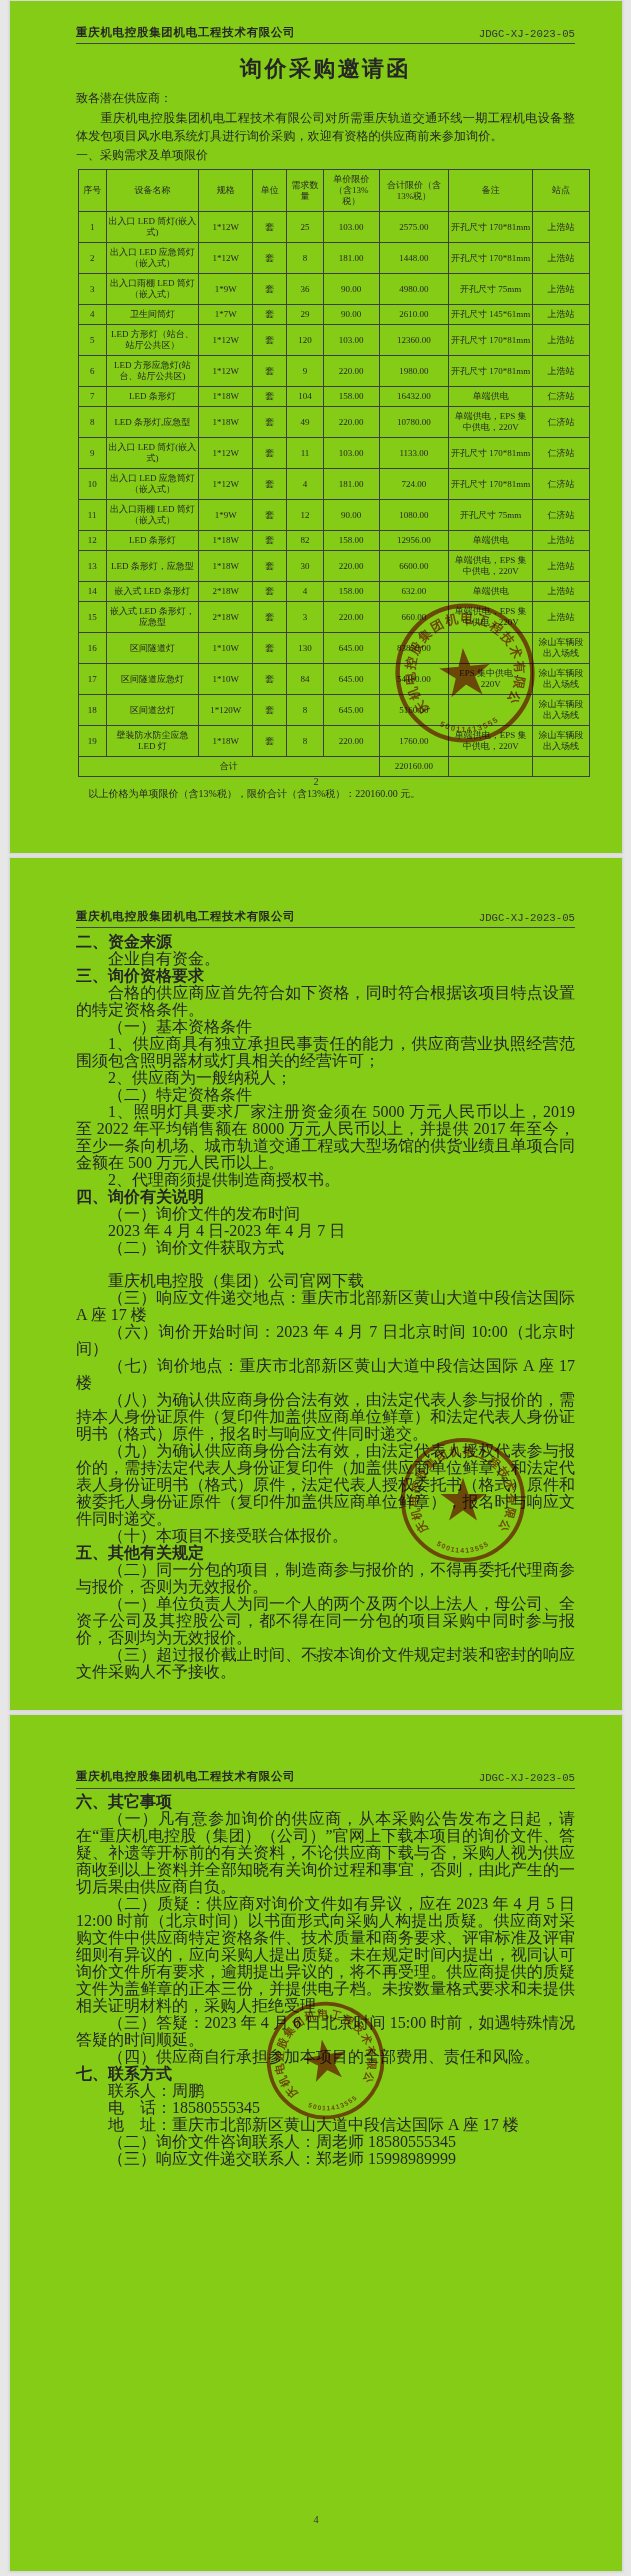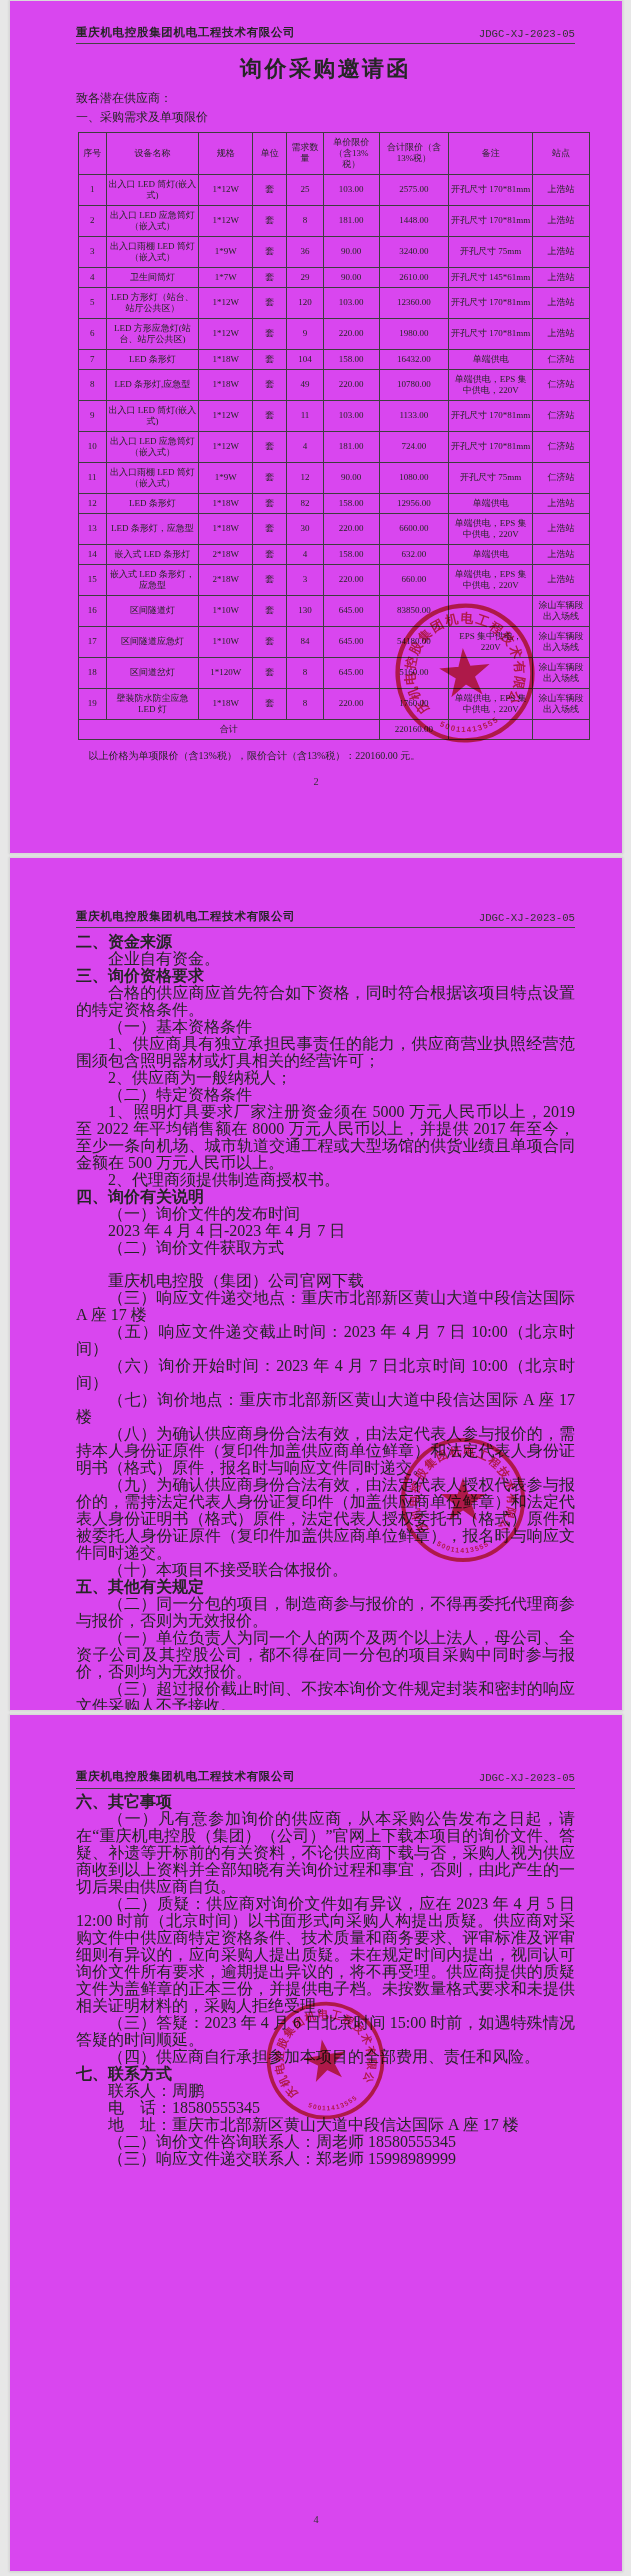--- a/index.html
+++ b/index.html
@@ -4,21 +4,21 @@
 <style>
   html,body { margin:0; padding:0; }
   body {
     width:632px; height:2576px;
     background:#e7e7e7;
     font-family:"Liberation Serif","DejaVu Serif",serif;
     color:#262626;
   }
   .page {
     width:614px; margin:0 auto 3.2px auto;
-    background:#d946ef;
+    background:#84cc16;
     border:0.8px solid #d9d9d9;
     box-shadow:0 0 2.4px rgba(0,0,0,.12);
     position:relative;
     box-sizing:border-box;
     overflow:hidden;
   }
   #page-1 { height:854px; }
   #page-2 { height:854px; }
   #page-3 { height:858px; }
   .content { padding:0 47px 0 66px; position:relative; }
@@ -84,20 +84,21 @@
 <body>
 
 <div class="page" id="page-1">
   <div class="content">
     <div class="doc-header">
       <span class="company-name">重庆机电控股集团机电工程技术有限公司</span>
       <span class="doc-number">JDGC-XJ-2023-05</span>
     </div>
     <div class="doc-title">询价采购邀请函</div>
     <div class="salutation">致各潜在供应商：</div>
+    <p class="intro">重庆机电控股集团机电工程技术有限公司对所需重庆轨道交通环线一期工程机电设备整体发包项目风水电系统灯具进行询价采购，欢迎有资格的供应商前来参加询价。</p>
     <div class="section-heading">一、采购需求及单项限价</div>
 
     <table class="items">
       <colgroup>
         <col class="c1">
           <col class="c2">
           <col class="c3">
           <col class="c4">
           <col class="c5">
         <col class="c6">
@@ -145,21 +146,21 @@
             <td>上浩站</td>
           </tr>
 
           <tr>
             <td>3</td>
             <td class="c-name">出入口雨棚 LED 筒灯（嵌入式）</td>
             <td>1*9W</td>
             <td>套</td>
             <td>36</td>
             <td>90.00</td>
-            <td>3240.00</td>
+            <td>4980.00</td>
             <td>开孔尺寸 75mm</td>
             <td>上浩站</td>
           </tr>
 
           <tr>
             <td>4</td>
             <td class="c-name">卫生间筒灯</td>
             <td>1*7W</td>
             <td>套</td>
             <td>29</td>
@@ -408,21 +409,20 @@
 
         <p class="para body">2023 年 4 月 4 日-2023 年 4 月 7 日</p>
 
         <p class="para body">（二）询价文件获取方式</p>
 
         <p class="para body-gap">重庆机电控股（集团）公司官网下载</p>
 
         <p class="para body">（三）响应文件递交地点：重庆市北部新区黄山大道中段信达国际 A 座 17 楼</p>
 
 
-        <p class="para body">（五）响应文件递交截止时间：2023 年 4 月 7 日 10:00（北京时间）</p>
 
         <p class="para body">（六）询价开始时间：2023 年 4 月 7 日北京时间 10:00（北京时间）</p>
 
         <p class="para body">（七）询价地点：重庆市北部新区黄山大道中段信达国际 A 座 17 楼</p>
 
         <p class="para body">（八）为确认供应商身份合法有效，由法定代表人参与报价的，需持本人身份证原件（复印件加盖供应商单位鲜章）和法定代表人身份证明书（格式）原件，报名时与响应文件同时递交。</p>
 
         <p class="para body">（九）为确认供应商身份合法有效，由法定代表人授权代表参与报价的，需持法定代表人身份证复印件（加盖供应商单位鲜章）和法定代表人身份证明书（格式）原件，法定代表人授权委托书（格式）原件和被委托人身份证原件（复印件加盖供应商单位鲜章），报名时与响应文件同时递交。</p>
 
         <p class="para body">（十）本项目不接受联合体报价。</p>

